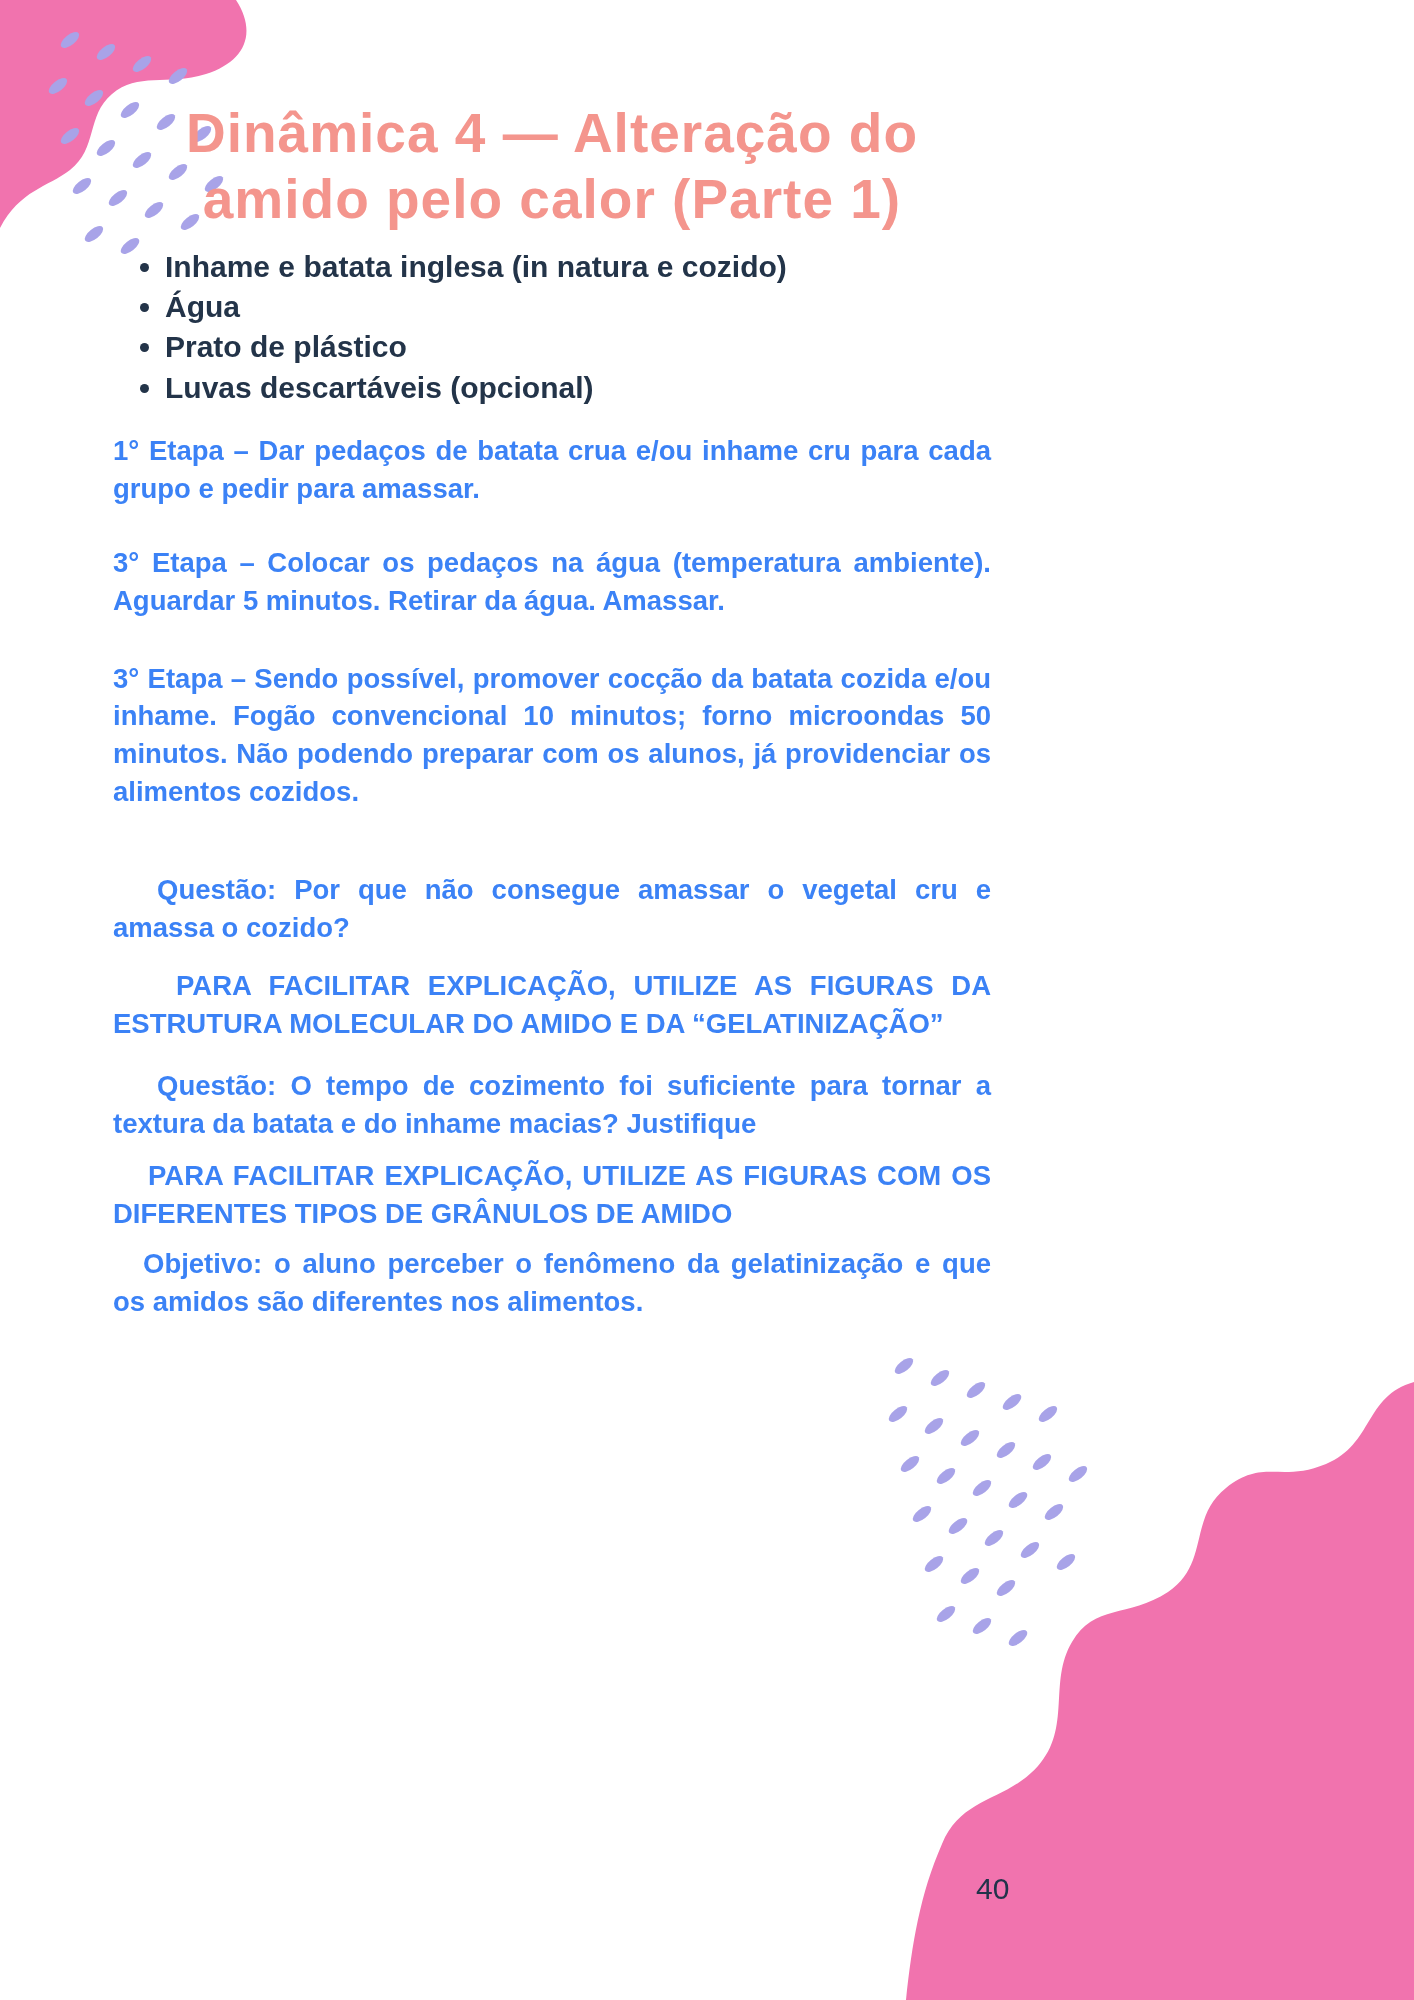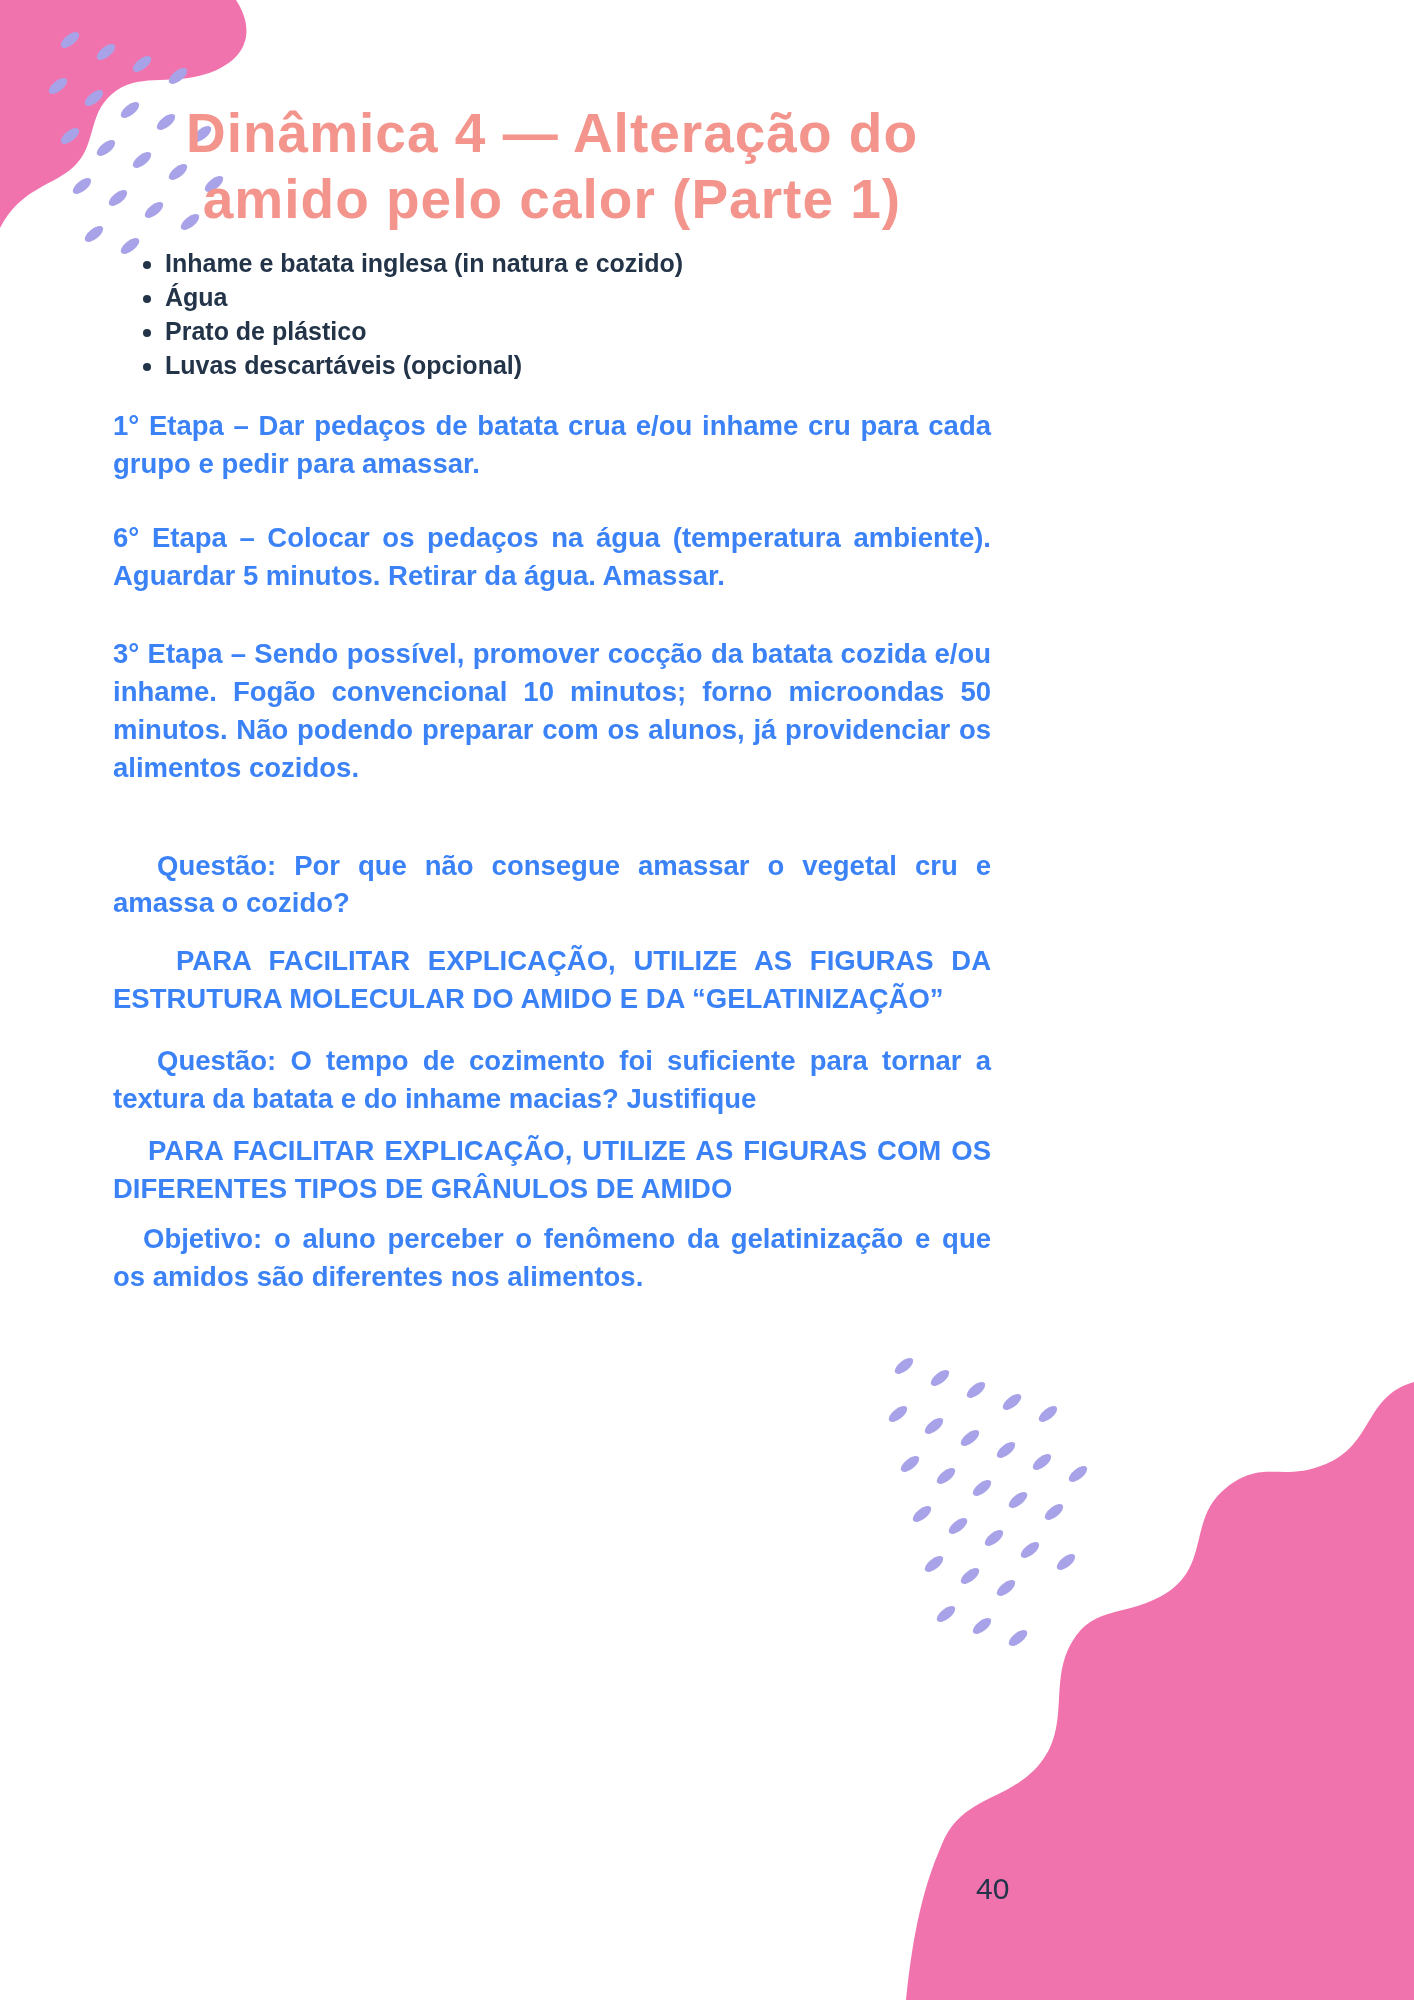--- a/index.html
+++ b/index.html
@@ -41,21 +41,21 @@
     font-size: 29px;
     font-weight: 700;
     letter-spacing: 1.5px;
     color: #f7aaa2;
   }
 
   ul.materials-list {
     margin: 16px 0 0 0;
     padding-left: 52px;
     color: #233449;
-    font-size: 25px;
+    font-size: 30px;
     font-weight: 700;
     line-height: 1.24;
   }
   ul.materials-list li { margin: 0 0 3px 0; }
   ul.materials-list li::marker { color: #233449; }
 
   p.para {
     margin: 0;
     color: #3b82f6;
     font-size: 27.5px;
@@ -156,21 +156,21 @@
 
 
     <ul class="materials-list">
       <li>Inhame e batata inglesa (in natura e cozido)</li>
       <li>Água</li>
       <li>Prato de plástico</li>
       <li>Luvas descartáveis (opcional)</li>
     </ul>
 
     <p class="para p-etapa1">1° Etapa – Dar pedaços de batata crua e/ou inhame cru para cada grupo e pedir para amassar.</p>
-    <p class="para p-etapa2">6° Etapa – Colocar os pedaços na água (temperatura ambiente). Aguardar 5 minutos. Retirar da água. Amassar.</p>
+    <p class="para p-etapa2">3° Etapa – Colocar os pedaços na água (temperatura ambiente). Aguardar 5 minutos. Retirar da água. Amassar.</p>
     <p class="para p-etapa3">3° Etapa – Sendo possível, promover cocção da batata cozida e/ou inhame. Fogão convencional 10 minutos; forno microondas 50 minutos. Não podendo preparar com os alunos, já providenciar os alimentos cozidos.</p>
 
     <p class="para p-questao1">Questão: Por que não consegue amassar o vegetal cru e amassa o cozido?</p>
     <p class="para p-facilitar1">PARA FACILITAR EXPLICAÇÃO, UTILIZE AS FIGURAS DA ESTRUTURA MOLECULAR DO AMIDO E DA “GELATINIZAÇÃO”</p>
     <p class="para p-questao2">Questão: O tempo de cozimento foi suficiente para tornar a textura da batata e do inhame macias? Justifique</p>
     <p class="para p-facilitar2">PARA FACILITAR EXPLICAÇÃO, UTILIZE AS FIGURAS COM OS DIFERENTES TIPOS DE GRÂNULOS DE AMIDO</p>
     <p class="para p-objetivo">Objetivo: o aluno perceber o fenômeno da gelatinização e que os amidos são diferentes nos alimentos.</p>
 
   </main>
 

